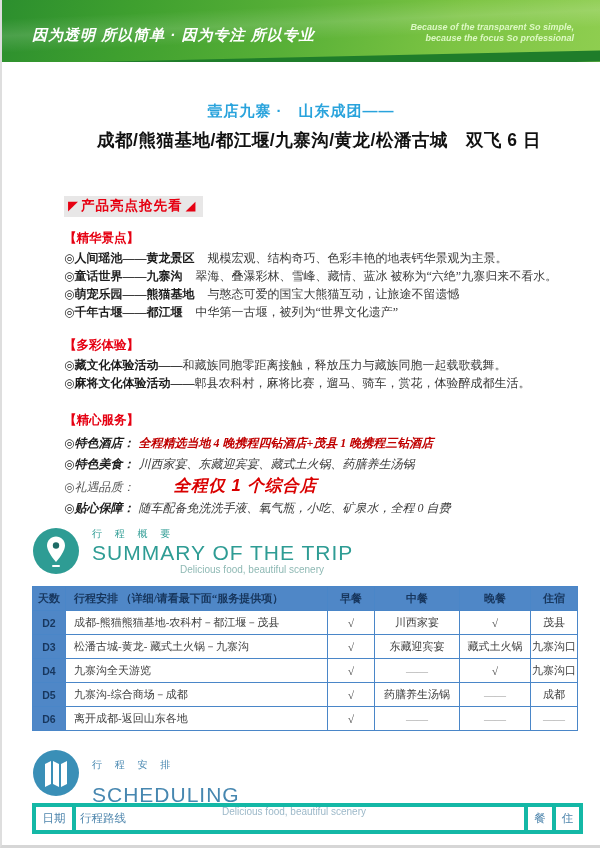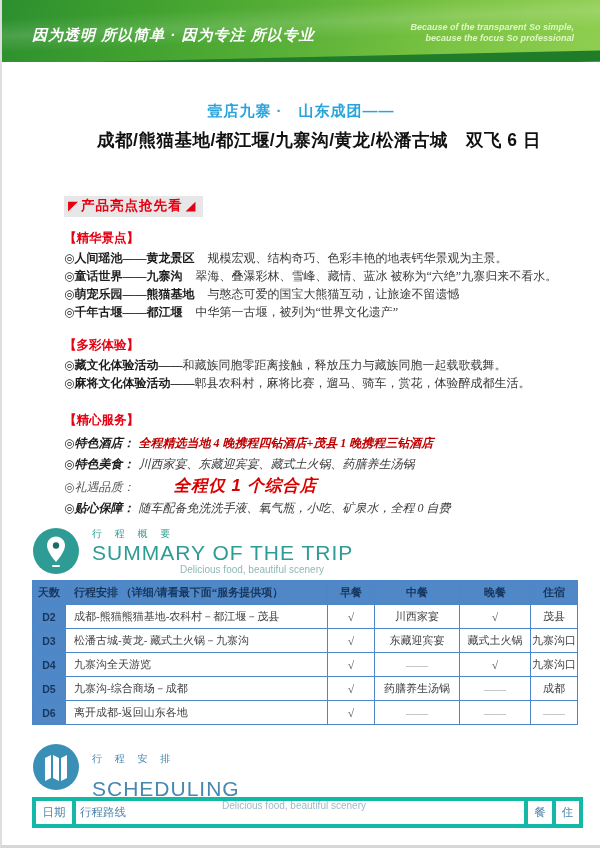--- a/index.html
+++ b/index.html
@@ -51,21 +51,21 @@
   .sec-titles{margin-left:12px;}
   .sec-cn{font-family:"Liberation Sans","DejaVu Sans",sans-serif;font-size:10px;letter-spacing:5px;margin-top:2px;}
   .sec-en{font-family:"Liberation Sans","DejaVu Sans",sans-serif;font-size:21px;letter-spacing:1px;line-height:23px;}
   .sec-sub{font-family:"Liberation Sans","DejaVu Sans",sans-serif;font-size:10px;}
   .summary .sec-cn,.summary .sec-en{color:#2e9c94;}
   .summary .sec-sub{color:#8fb9b4;margin-left:88px;}
   .scheduling .sec-cn,.scheduling .sec-en{color:#4787b0;margin-top:11px;}
   .scheduling .sec-sub{color:#9db9c9;margin-left:130px;}
   
   table{border-collapse:collapse;table-layout:fixed;}
-  .trip-table{width:545px;margin:1px 0 0 30px;font-size:11px;}
+  .trip-table{width:545px;margin:7px 0 0 30px;font-size:11px;}
   .trip-table th,.trip-table td{border:1px solid #4a86c8;height:23px;padding:0;overflow:hidden;white-space:nowrap;}
   .trip-table th{background:#4f87c7;color:#17365d;font-weight:bold;}
   .trip-table th.left,.trip-table td.left{text-align:left;padding-left:8px;}
   .trip-table td{text-align:center;color:#404040;}
   .trip-table td.day{background:#4f87c7;color:#17365d;font-weight:bold;
     font-family:"Liberation Sans","DejaVu Sans",sans-serif;font-size:10.5px;}
   .trip-table td.muted{color:#9a9a9a;}
   
   .sched-table{width:547px;margin:2px 0 0 30px;font-size:11.5px;}
   .sched-table td{border:4px solid #14b8a6;height:23px;color:#4f86ad;text-align:center;

